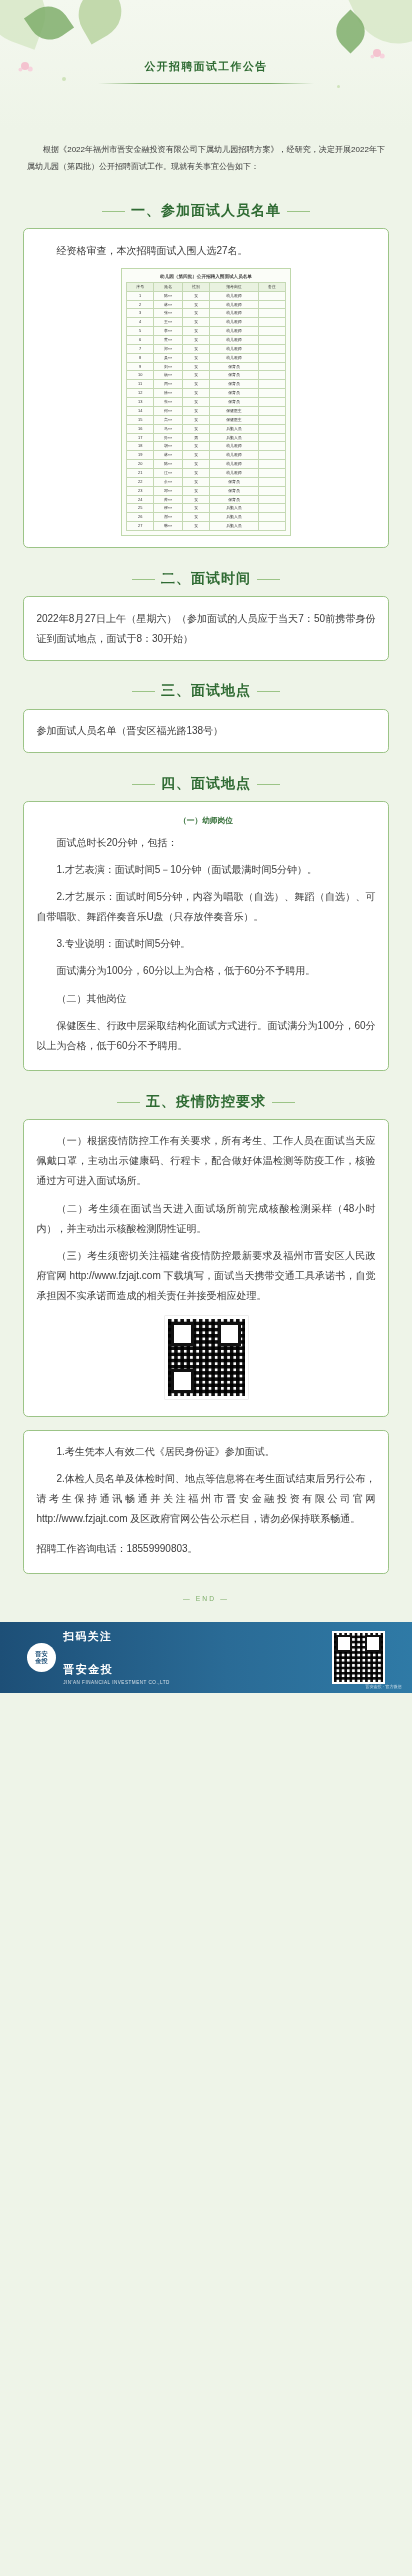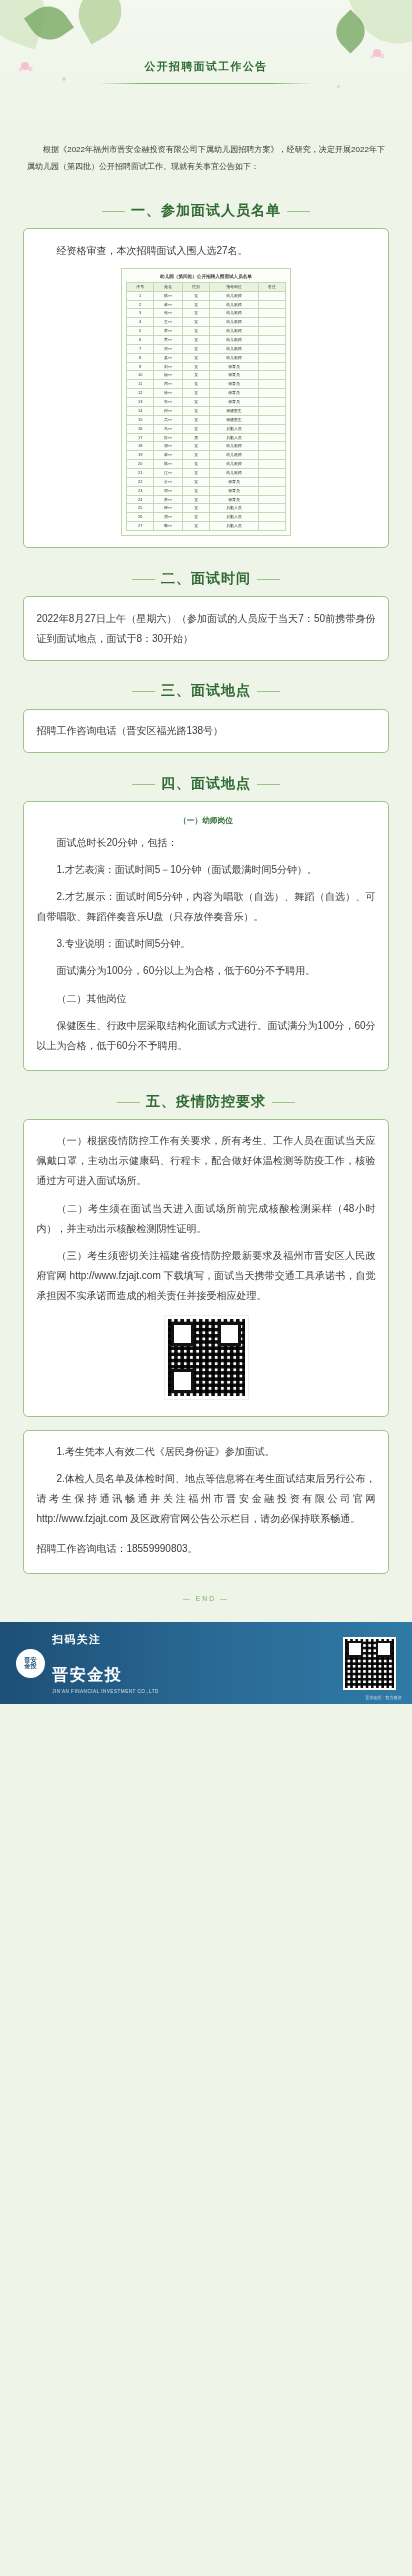--- a/index.html
+++ b/index.html
@@ -207,25 +207,25 @@
     text-align: center;
     color: #7fae6b;
     letter-spacing: 2.1px;
     font-size: 6.7px;
     padding: 20.6px 0 15.5px;
   }
   
   .footer {
     margin-top: 5.2px;
     background: linear-gradient(90deg, #1d4f77 0%, #2a6b96 55%, #2f7aa6 100%);
-    height: 82px;
+    height: 71px;
     display: flex;
     align-items: center;
     justify-content: space-between;
-    padding: 0 16px;
+    padding: 0 27px;
     box-sizing: border-box;
     color: #fff;
     position: relative;
     overflow: hidden;
   }
   .footer-left {
     display: flex;
     align-items: center;
     gap: 7.2px;
   }
@@ -239,21 +239,21 @@
     text-align: center;
     line-height: 1.1;
     font-weight: bold;
   }
   .footer-text .l1 {
     font-size: 10.8px;
     letter-spacing: 1.5px;
     font-weight: bold;
   }
   .footer-text .l2 {
-    font-size: 16px;
+    font-size: 11px;
     letter-spacing: 1.5px;
     font-weight: bold;
     margin-top: 18px;
   }
   .footer-text .l3 {
     font-size: 4.6px;
     letter-spacing: 0.5px;
     opacity: .8;
     margin-top: 3.1px;
   }
@@ -530,21 +530,21 @@
     <div class="card">
       <p class="bigcard-text">2022年8月27日上午（星期六）（参加面试的人员应于当天7：50前携带身份证到面试地点，面试于8：30开始）</p>
     </div>
   </div>
 
   <div class="section">
     <div class="sec-head">
       <span class="deco"></span><span>三、面试地点</span><span class="deco"></span>
     </div>
     <div class="card">
-      <p class="bigcard-text">招聘工作咨询电话（晋安区福光路138号）</p>
+      <p class="bigcard-text">参加面试人员名单（晋安区福光路138号）</p>
     </div>
   </div>
 
   <div class="section">
     <div class="sec-head">
       <span class="deco"></span><span>四、面试地点</span><span class="deco"></span>
     </div>
     <div class="card tall">
       <div class="sub-title">（一）幼师岗位</div>
       <div id="section4-items">

